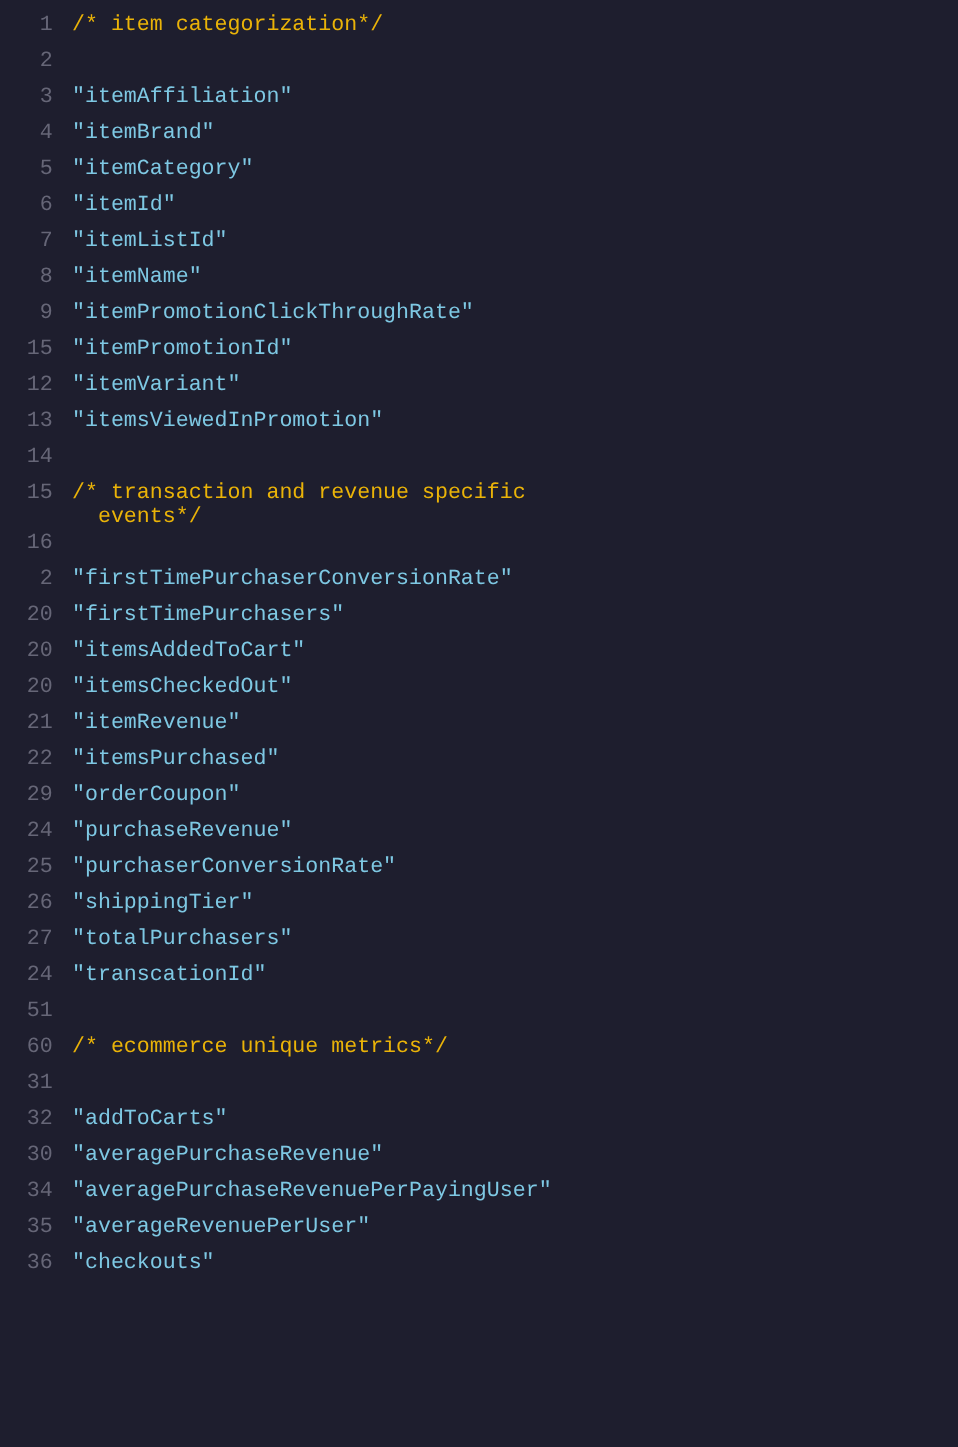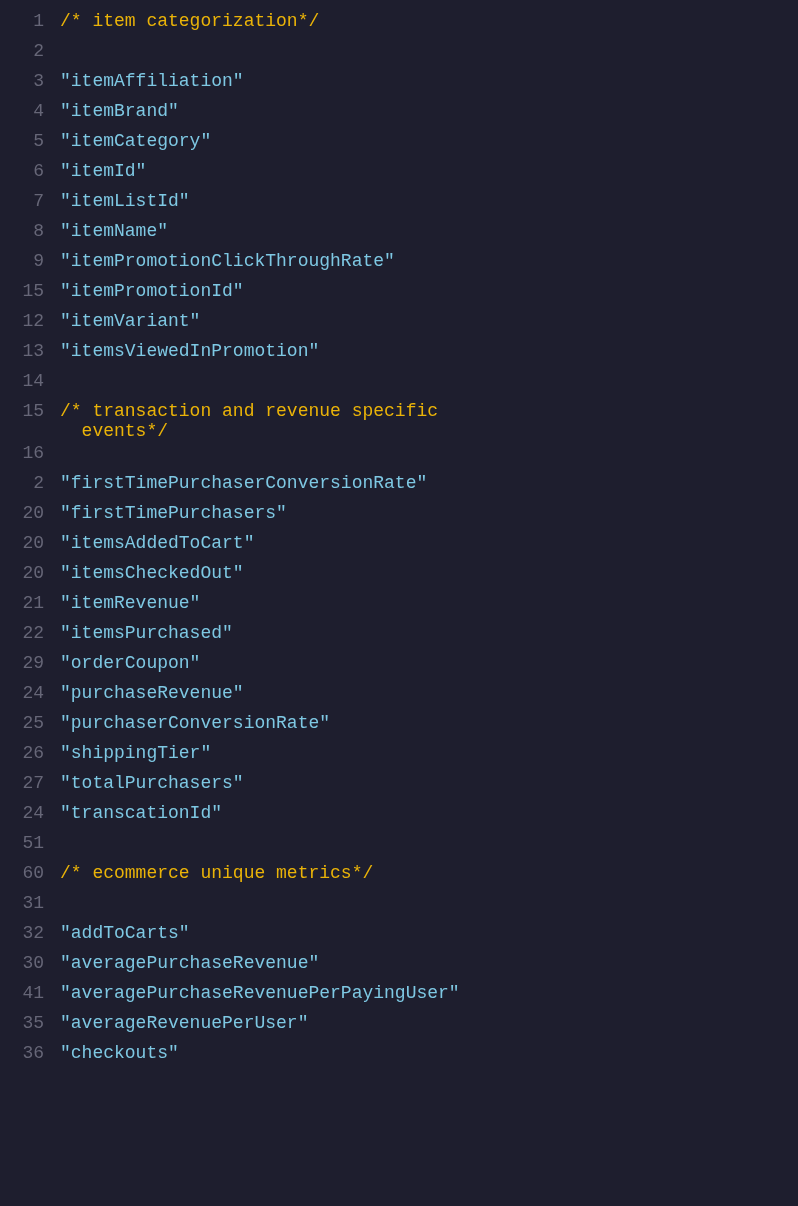--- a/index.html
+++ b/index.html
@@ -184,21 +184,21 @@
     </div>
     <div class="code-line">
       <span class="line-number">32</span>
       <span class="line-content">"addToCarts"</span>
     </div>
     <div class="code-line">
       <span class="line-number">30</span>
       <span class="line-content">"averagePurchaseRevenue"</span>
     </div>
     <div class="code-line">
-      <span class="line-number">41</span>
+      <span class="line-number">34</span>
       <span class="line-content">"averagePurchaseRevenuePerPayingUser"</span>
     </div>
     <div class="code-line">
       <span class="line-number">35</span>
       <span class="line-content">"averageRevenuePerUser"</span>
     </div>
     <div class="code-line">
       <span class="line-number">36</span>
       <span class="line-content">"checkouts"</span>
     </div>

